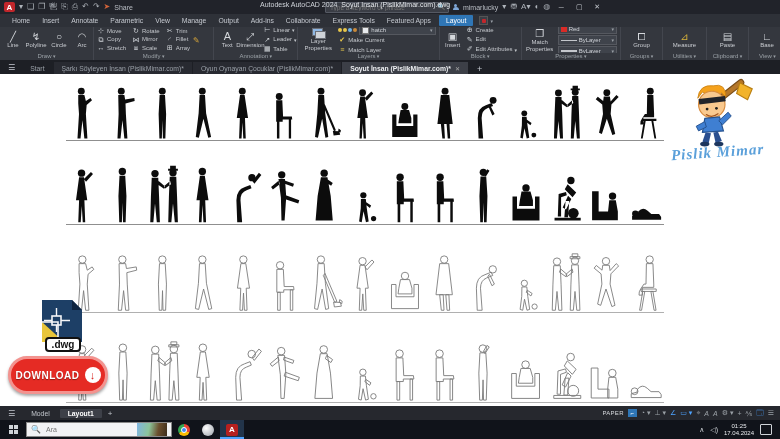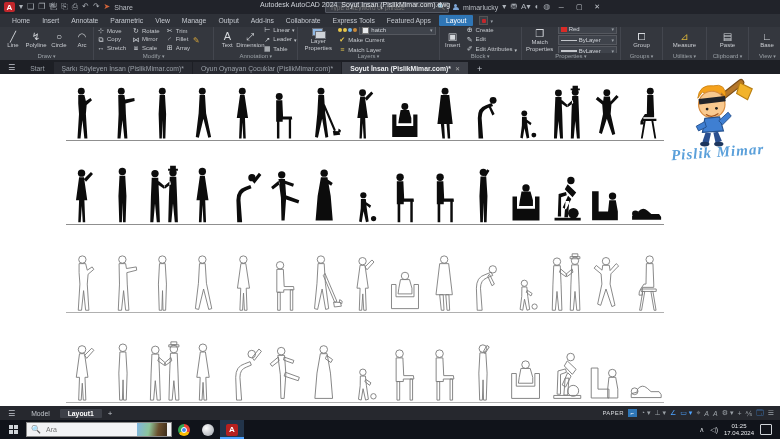--- a/index.html
+++ b/index.html
@@ -739,21 +739,38 @@
           <path d="M34 70 L30 82 L38 84 L41 71 Z" fill="#2a4f8f"></path>
           <path d="M50 69 L55 81 L47 84 L44 70 Z" fill="#2a4f8f"></path>
           <ellipse cx="33" cy="85" rx="6" ry="3" fill="#1d3precision" opacity="0"></ellipse>
           <ellipse cx="33" cy="85" rx="6" ry="3" fill="#1d365e"></ellipse>
           <ellipse cx="51" cy="85" rx="6" ry="3" fill="#1d365e"></ellipse>
         </g>
       </svg>
       <div id="logo-text">Pislik Mimar</div>
     </div>
 
-
+    <div id="dwgicon" class="abs">
+      <svg width="48" height="56" viewBox="0 0 48 56">
+        <path d="M4 2 L34 2 L44 12 L44 44 L4 44 Z" fill="#1d3f66"></path>
+        <path d="M34 2 L44 12 L34 12 Z" fill="#0e2döş" opacity="0"></path>
+        <path d="M34 2 L44 12 L34 12 Z" fill="#0e2440"></path>
+        <path d="M4 44 L4 24 L26 44 Z" fill="#e8c53a"></path>
+        <path d="M4 24 L20 24 L20 40" fill="none" stroke="#f5f6f8" stroke-width="1.6"></path>
+        <rect x="14" y="18" width="9" height="9" fill="none" stroke="#f5f6f8" stroke-width="1.6"></rect>
+        <path d="M18.5 10 L18.5 18 M18.5 27 L18.5 34 M6 22.5 L14 22.5 M23 22.5 L32 22.5" stroke="#f5f6f8" stroke-width="1.4"></path>
+        <rect x="8" y="40" width="34" height="13" rx="3" fill="#ffffff" stroke="#111" stroke-width="2"></rect>
+        <text x="25" y="50" text-anchor="middle" font-size="10" font-weight="bold" fill="#111" font-family="Liberation Sans,sans-serif">.dwg</text>
+      </svg>
+    </div>
+
+    <div id="download" class="abs">
+      <span class="lbl">DOWNLOAD</span>
+      <span class="circ">↓</span>
+    </div>
   </div>
 
   <div id="layoutbar" class="abs">
     <span class="lb-burger">☰</span>
     <div id="ltabs-holder" style="display:flex;gap:2px;">
         <div class="ltab">Model</div>
         <div class="ltab active">Layout1</div>
       </div>
     <span class="lb-plus">+</span>
     <div id="statusright">

